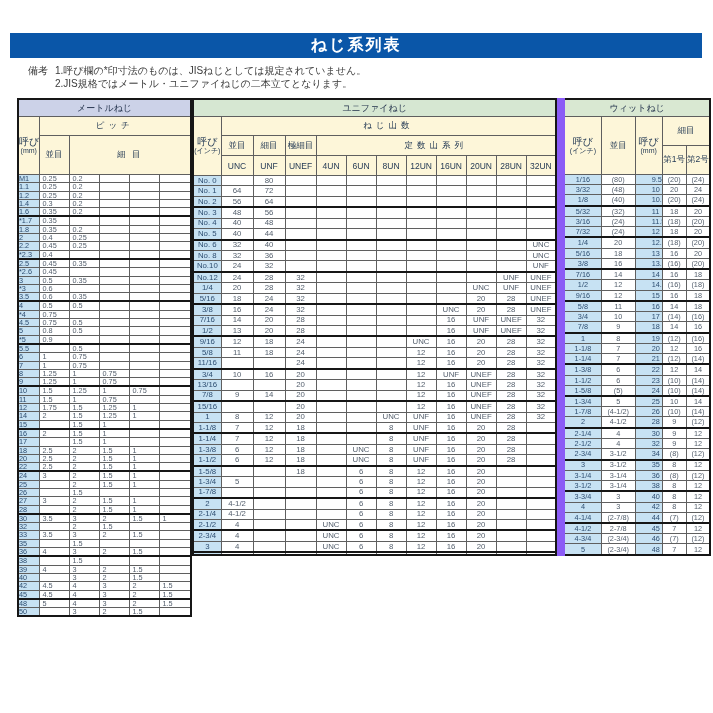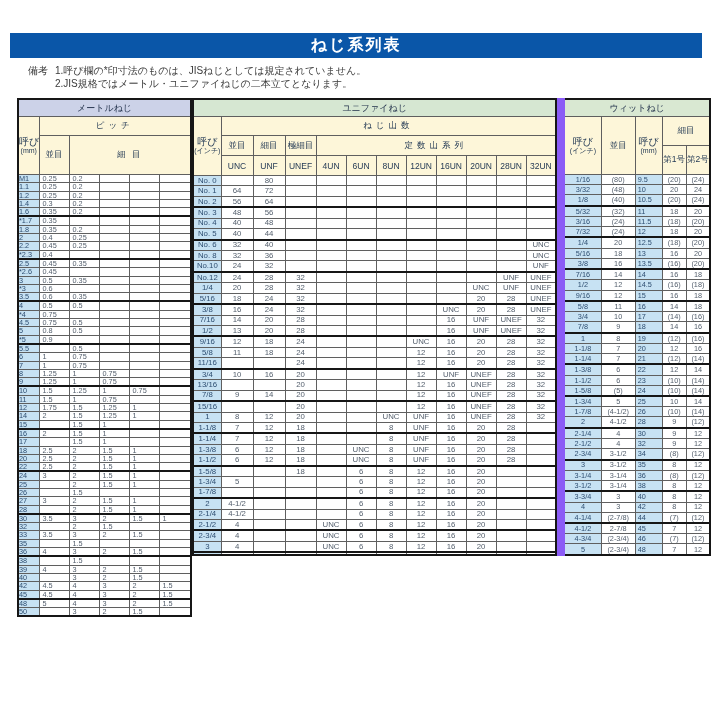--- a/index.html
+++ b/index.html
@@ -29,21 +29,21 @@
   th.h18{height:18px;} th.h19{height:19px;} th.h28{height:28px;} th.h38{height:38px;}
   th.sp{letter-spacing:4px;margin-top:32px;}
   th.sp2{letter-spacing:2px;}
   .callhead div{line-height:9px;font-size:10px;}
   .callhead .unit{font-size:7px;}
   tbody td{font-size:7.8px;color:#55606e;line-height:1;height:auto;text-align:center;}
   #t-metric tbody td{font-size:7.3px;}
   #t-whit tbody td{font-size:7.3px;}
   td.c-key{background:#c7e2f3;color:#2e4e71;}
   td.c-key-r{background:#c7e2f3;color:#2e4e71;text-align:right;padding-right:19px;}
-  td.c-key-l{background:#c7e2f3;color:#2e4e71;text-align:left;padding-left:2px;}
+  td.c-key-l{background:#c7e2f3;color:#2e4e71;text-align:left;padding-left:16px;}
   td.c-num-l{text-align:left;padding-left:3px;}
   tr.grp td{border-bottom:2px solid #161616;}
 </style>
 </head>
 <body>
 
 <div id="page">
 
   <div id="titlebar">ねじ系列表</div>
 

